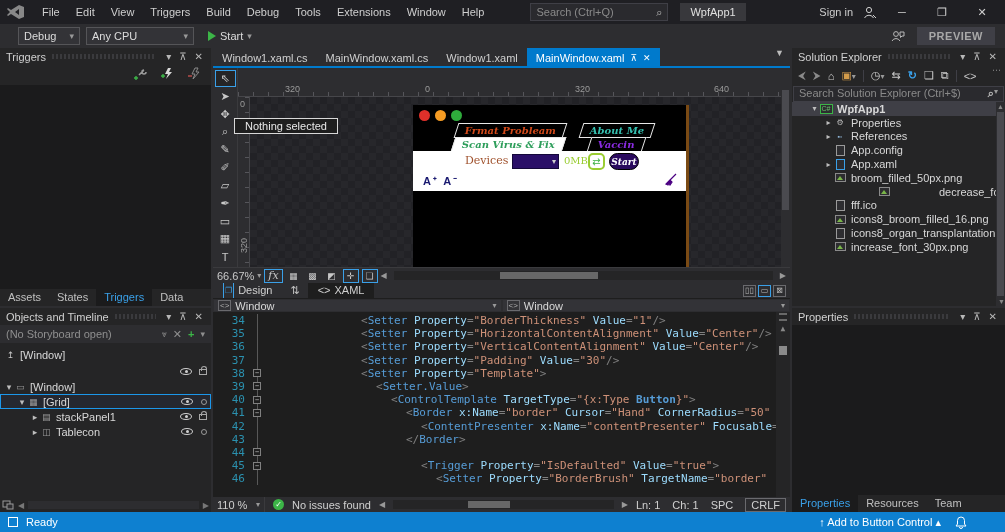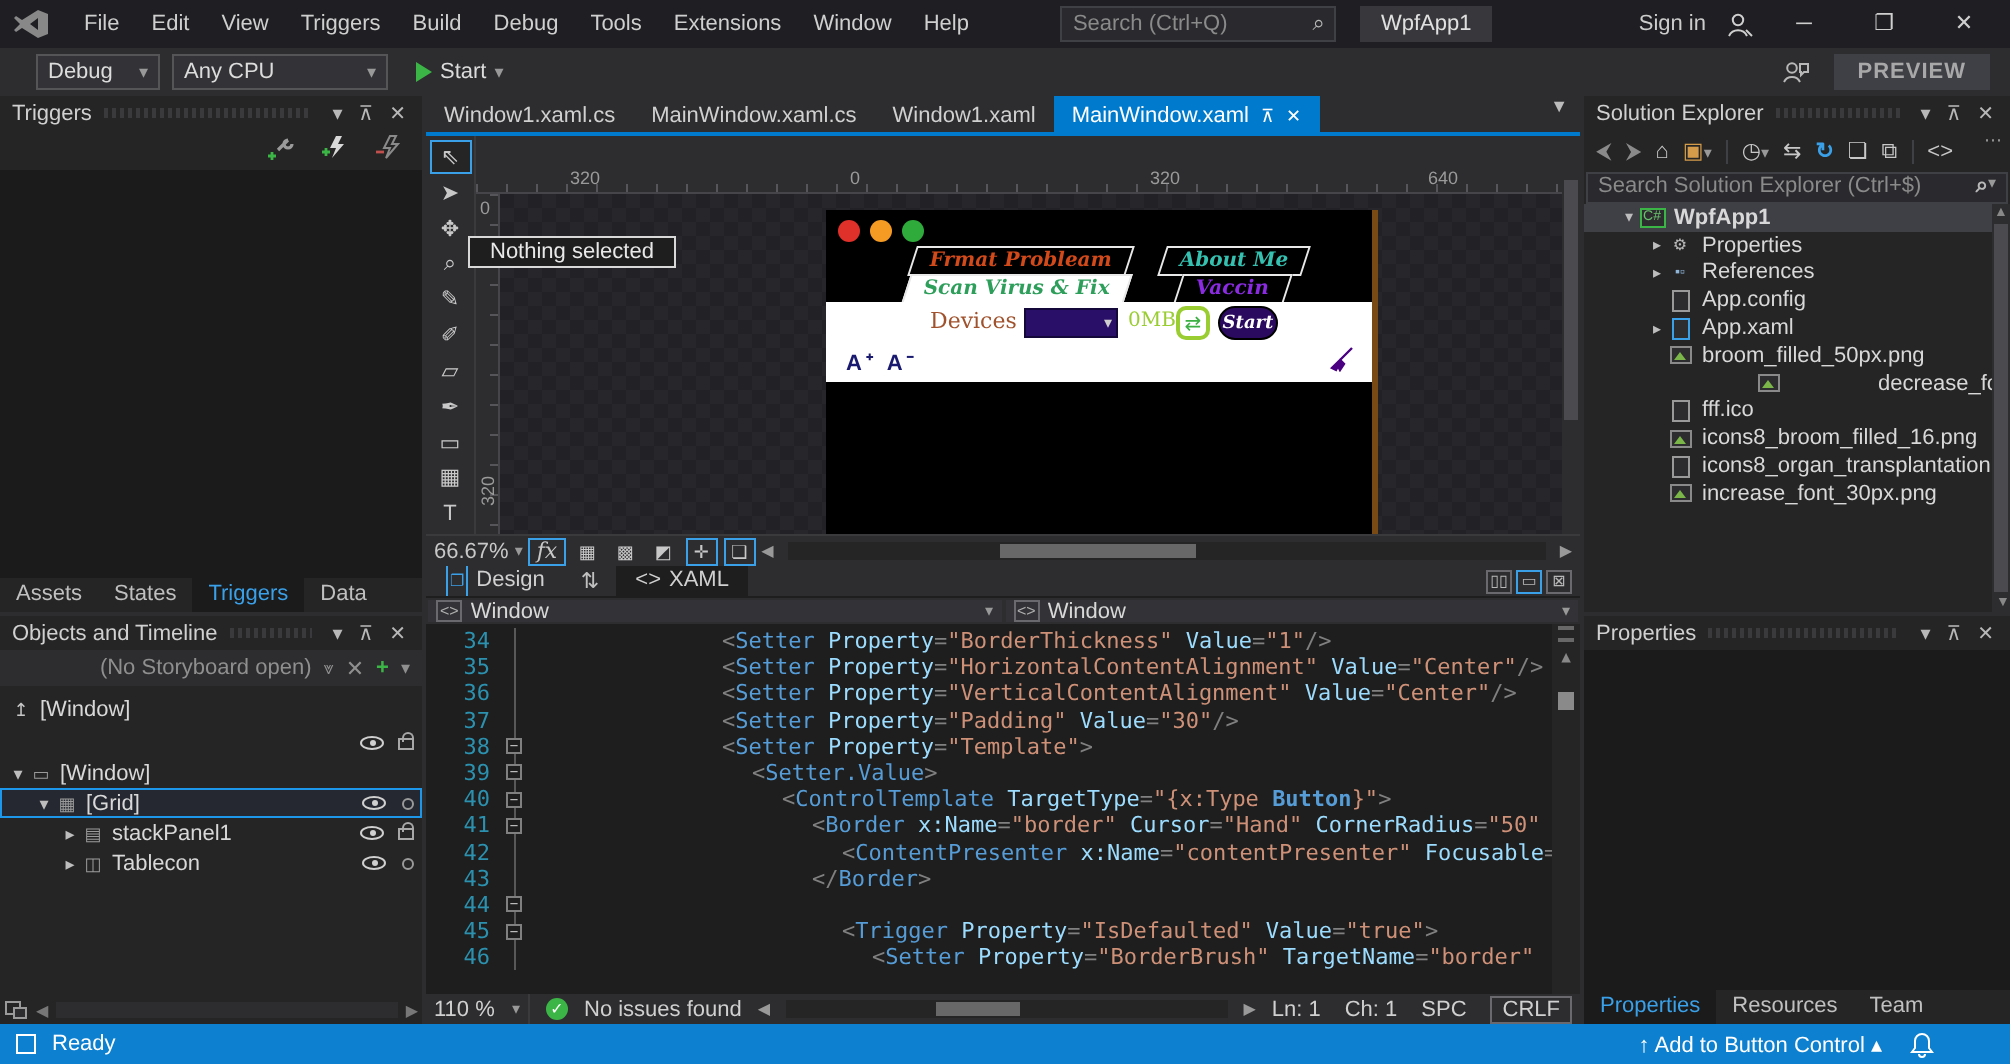--- a/index.html
+++ b/index.html
@@ -41,21 +41,21 @@
   
   .trig-tools { height:20px; display:flex; justify-content:flex-end; gap:14px; padding:2px 10px; background:#252526; }
   .trig-body { flex:1; background:#1b1b1c; }
   .ptabs { height:17px; display:flex; background:#252526; align-items:stretch; }
   .ptab { padding:0 8px; line-height:17px; color:#c0c0c0; }
   .ptab.active { background:#1b1b1c; color:#3aa0e8; }
 
   
   .ot-panel { flex:1; display:flex; flex-direction:column; border-top:2px solid #2d2d30; min-height:0; }
   .sb-row { height:18px; display:flex; align-items:center; background:#2d2d30; padding:0 6px; gap:6px; color:#8f8f8f; }
-  .sb-row .lbl { flex:1;text-align:right; }
+  .sb-row .lbl { flex:1; }
   .ot-body { flex:1; background:#252526; overflow:hidden; }
   .ot-row { height:15px; display:flex; align-items:center; color:#d8d8d8; padding-right:4px; position:relative; }
   .ot-row .chev { width:10px; text-align:center; color:#bdbdbd; font-size:9px; }
   .ot-row .oticon { width:13px; text-align:center; color:#9a9a9a; font-size:9px; }
   .ot-row .lbl { flex:1; margin-left:3px; white-space:nowrap; }
   .ot-row.selected { outline:1px solid #1c97ea; outline-offset:-1px; background:#252830; }
   .eye { width:12px; height:7px; border:1px solid #cfcfcf; border-radius:50%; position:relative; display:inline-block; }
   .eye::after { content:""; position:absolute; left:3.5px; top:1px; width:3px; height:3px; background:#cfcfcf; border-radius:50%; }
   .lockico { width:8px; height:6px; border:1px solid #a8a8a8; position:relative; display:inline-block; margin-left:7px; }
   .lockico::before { content:""; position:absolute; left:1px; top:-4px; width:4px; height:4px;

